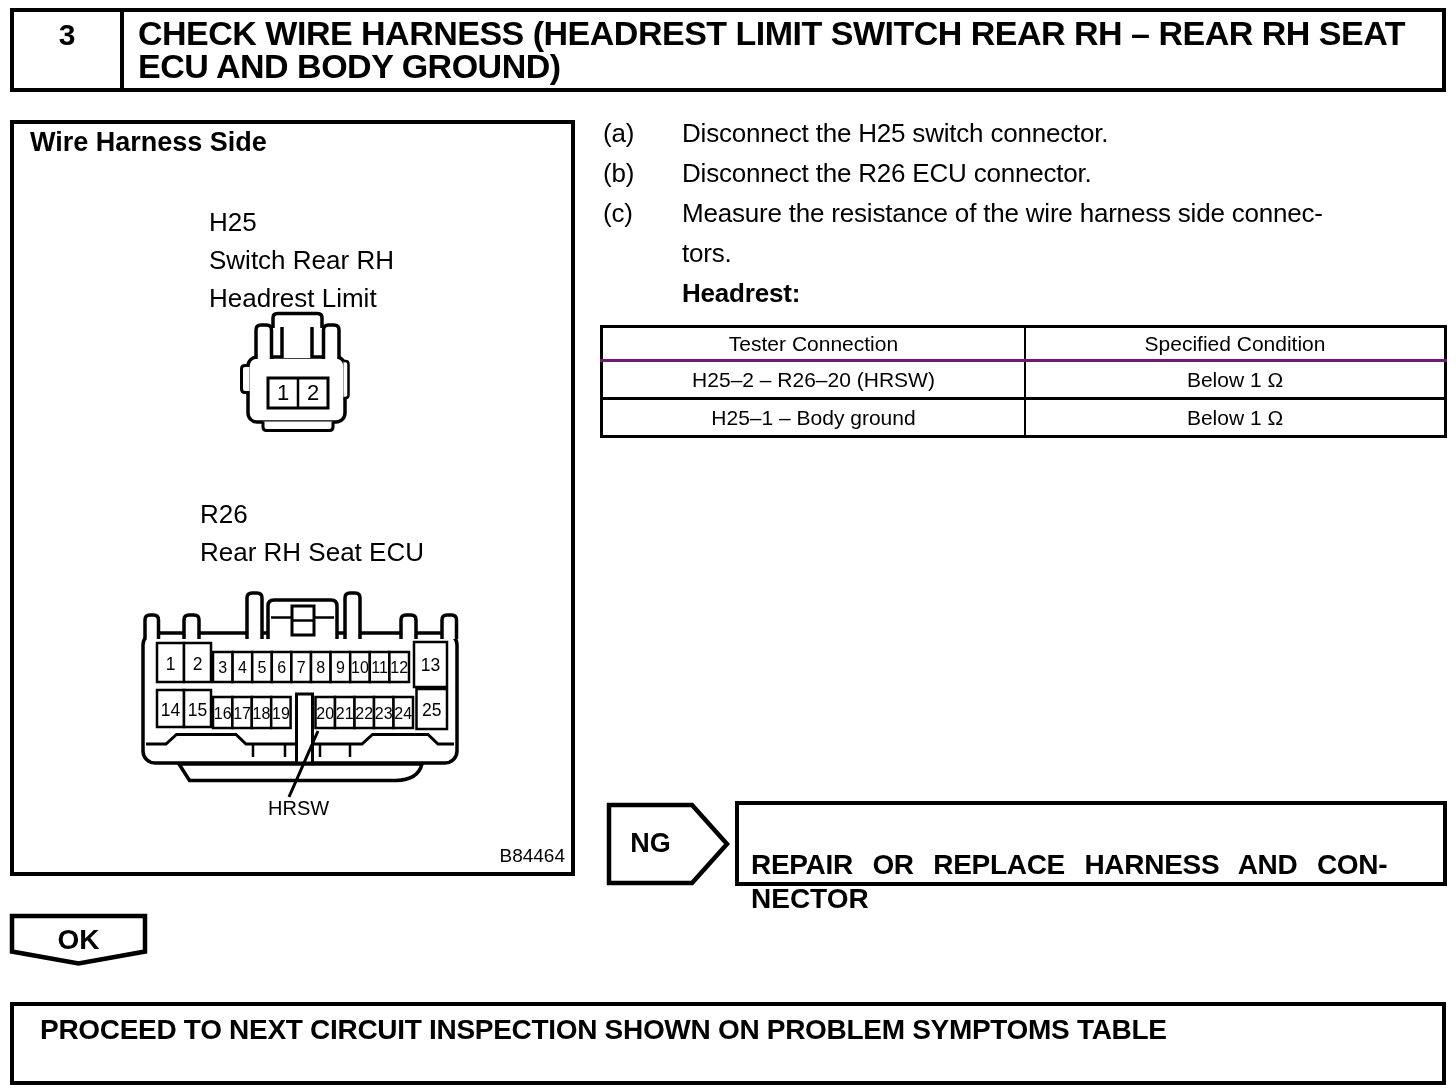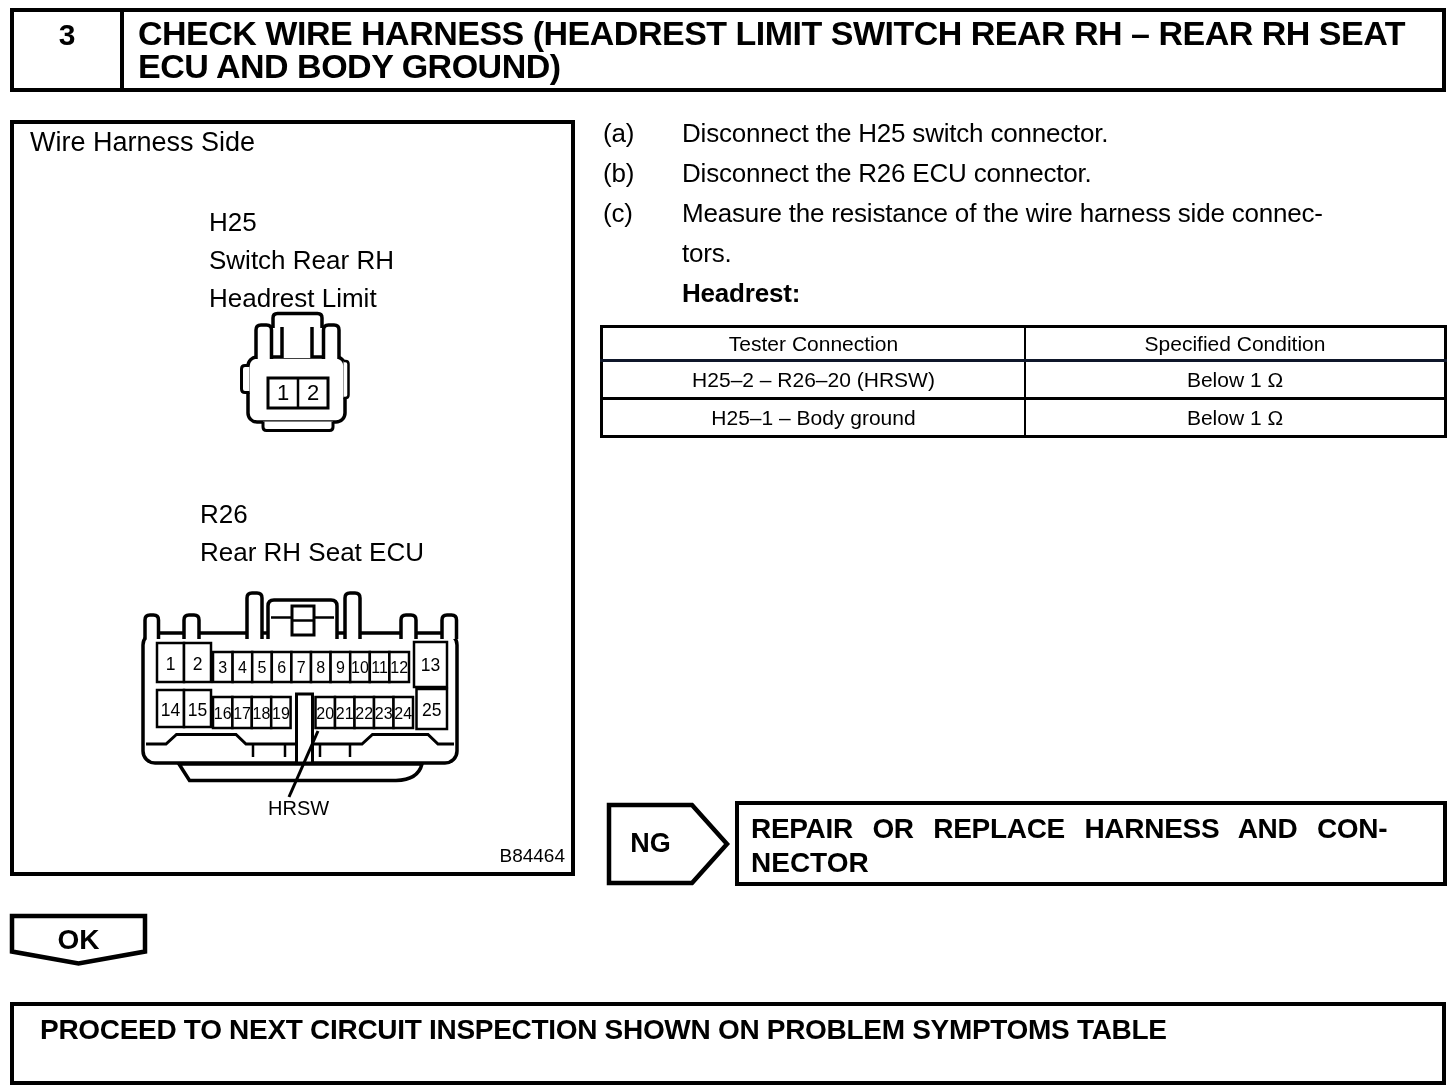--- a/index.html
+++ b/index.html
@@ -7,44 +7,44 @@
         font-family:"Liberation Sans",sans-serif;overflow:hidden;}
   .abs{position:absolute;}
 
   
   .step-bar{left:10px;top:8px;width:1436px;height:84px;border:4px solid #000;display:flex;box-sizing:border-box;}
   .step-num{width:110px;border-right:4px solid #000;text-align:center;font-weight:bold;font-size:30px;padding-top:6px;box-sizing:border-box;}
   .step-title{flex:1;padding:5px 10px 0 14px;font-weight:bold;font-size:34px;line-height:33px;letter-spacing:-0.5px;}
 
   
   .wh-panel{left:10px;top:120px;width:565px;height:756px;border:4px solid #000;box-sizing:border-box;}
-  .wh-title{left:30px;top:127px;font-weight:normal;font-size:27px;}
+  .wh-title{left:30px;top:127px;font-weight:bold;font-size:27px;}
   .conn-label{font-size:26px;line-height:38px;}
   .fig-id{left:420px;top:845px;width:145px;text-align:right;font-size:19px;}
   .hrsw{left:268px;top:797px;font-size:20px;}
 
   
   .instr{font-size:26px;letter-spacing:-0.2px;}
   .instr .lbl{display:inline-block;width:79px;}
   .standard{font-weight:bold;}
 
   
   .spec-table{left:600px;top:325px;border-collapse:collapse;table-layout:fixed;width:847px;}
   .spec-table td,.spec-table th{border:0;font-weight:normal;font-size:21px;text-align:center;padding:0;}
-  .spec-table th{height:31px;border-bottom:3px solid #0f172a;}
+  .spec-table th{height:31px;border-bottom:3px solid #701a75;}
   .spec-table td{height:35px;}
   .spec-table tr.r2 td{border-bottom:3px solid #000;}
   .spec-table .c1{border-right:2px solid #000;width:421px;}
   .spec-table{border:3px solid #000;}
 
   
   .ng-text{left:613px;top:828px;width:75px;text-align:center;font-weight:bold;font-size:27px;}
   .ng-box{left:735px;top:801px;width:712px;height:85px;border:4px solid #000;box-sizing:border-box;
           font-weight:bold;font-size:28px;line-height:34px;padding:7px 12px;}
-  .ng-box .just{word-spacing:12px;letter-spacing:-0.3px;}
+  .ng-box .just{word-spacing:12px;letter-spacing:-0.3px;margin-top:36px;}
   .ok-text{left:12px;top:924px;width:133px;text-align:center;font-weight:bold;font-size:28px;}
   .ok-bar{left:10px;top:1002px;width:1436px;height:83px;border:4px solid #000;box-sizing:border-box;
           font-weight:bold;font-size:28px;padding:8px 0 0 26px;letter-spacing:-0.3px;}
 
   svg text{font-family:"Liberation Sans",sans-serif;fill:#000;}
 </style>
 </head>
 <body>
 
 <div class="page">

